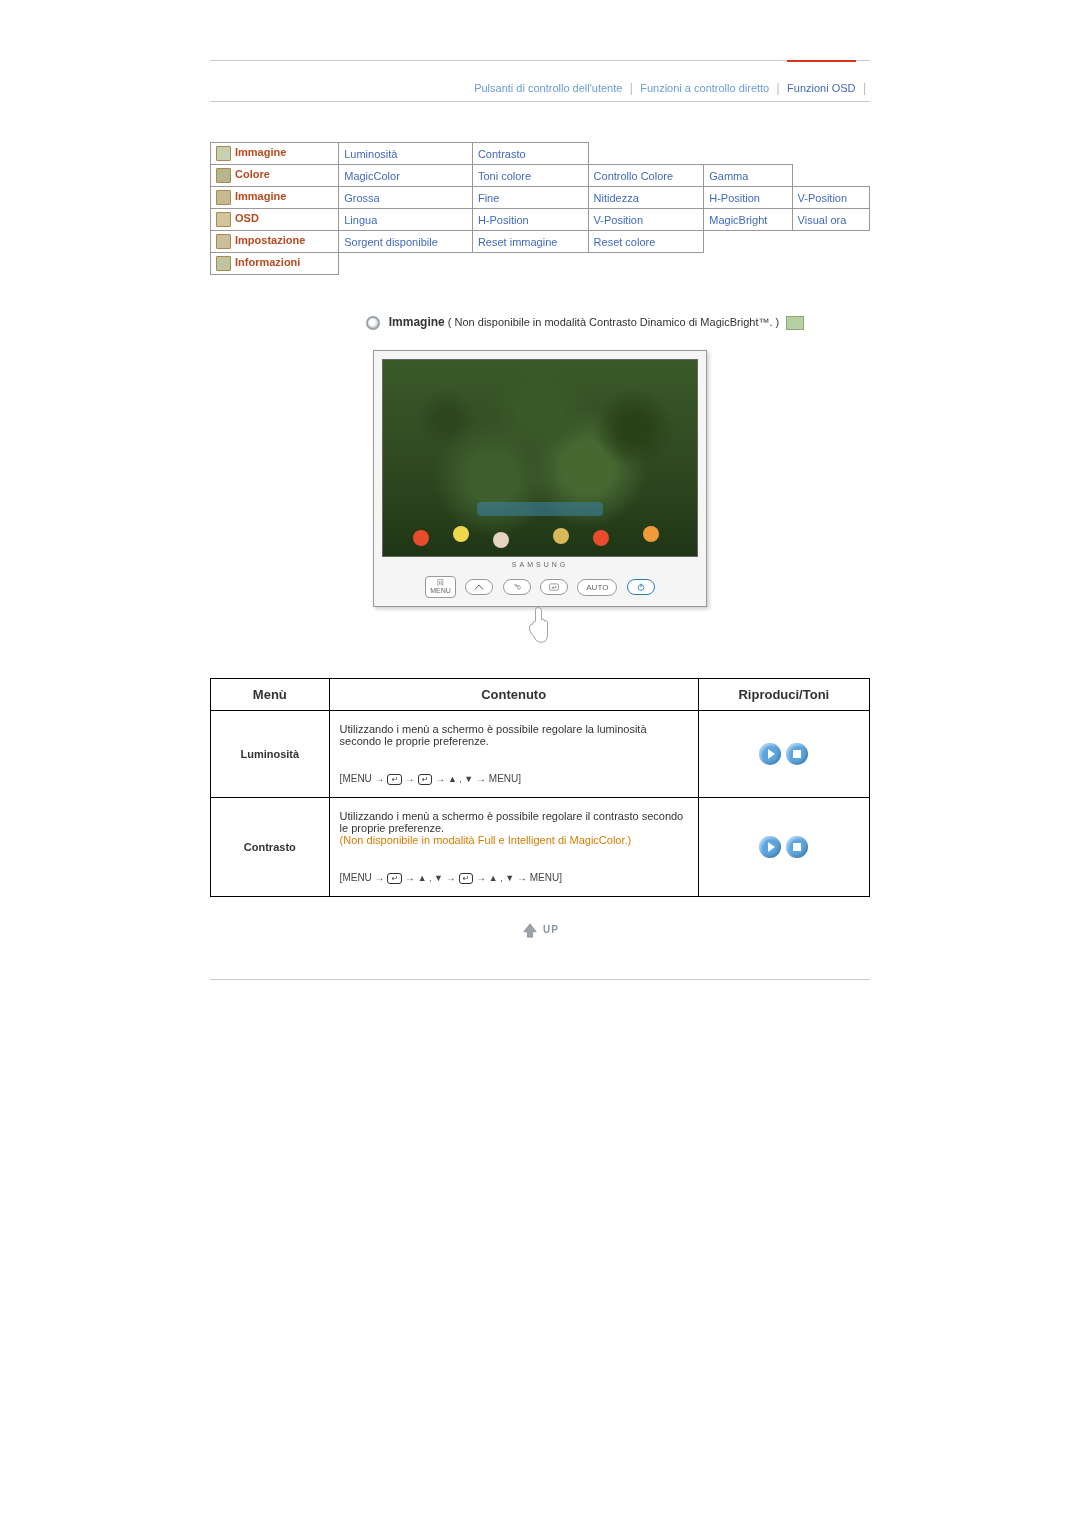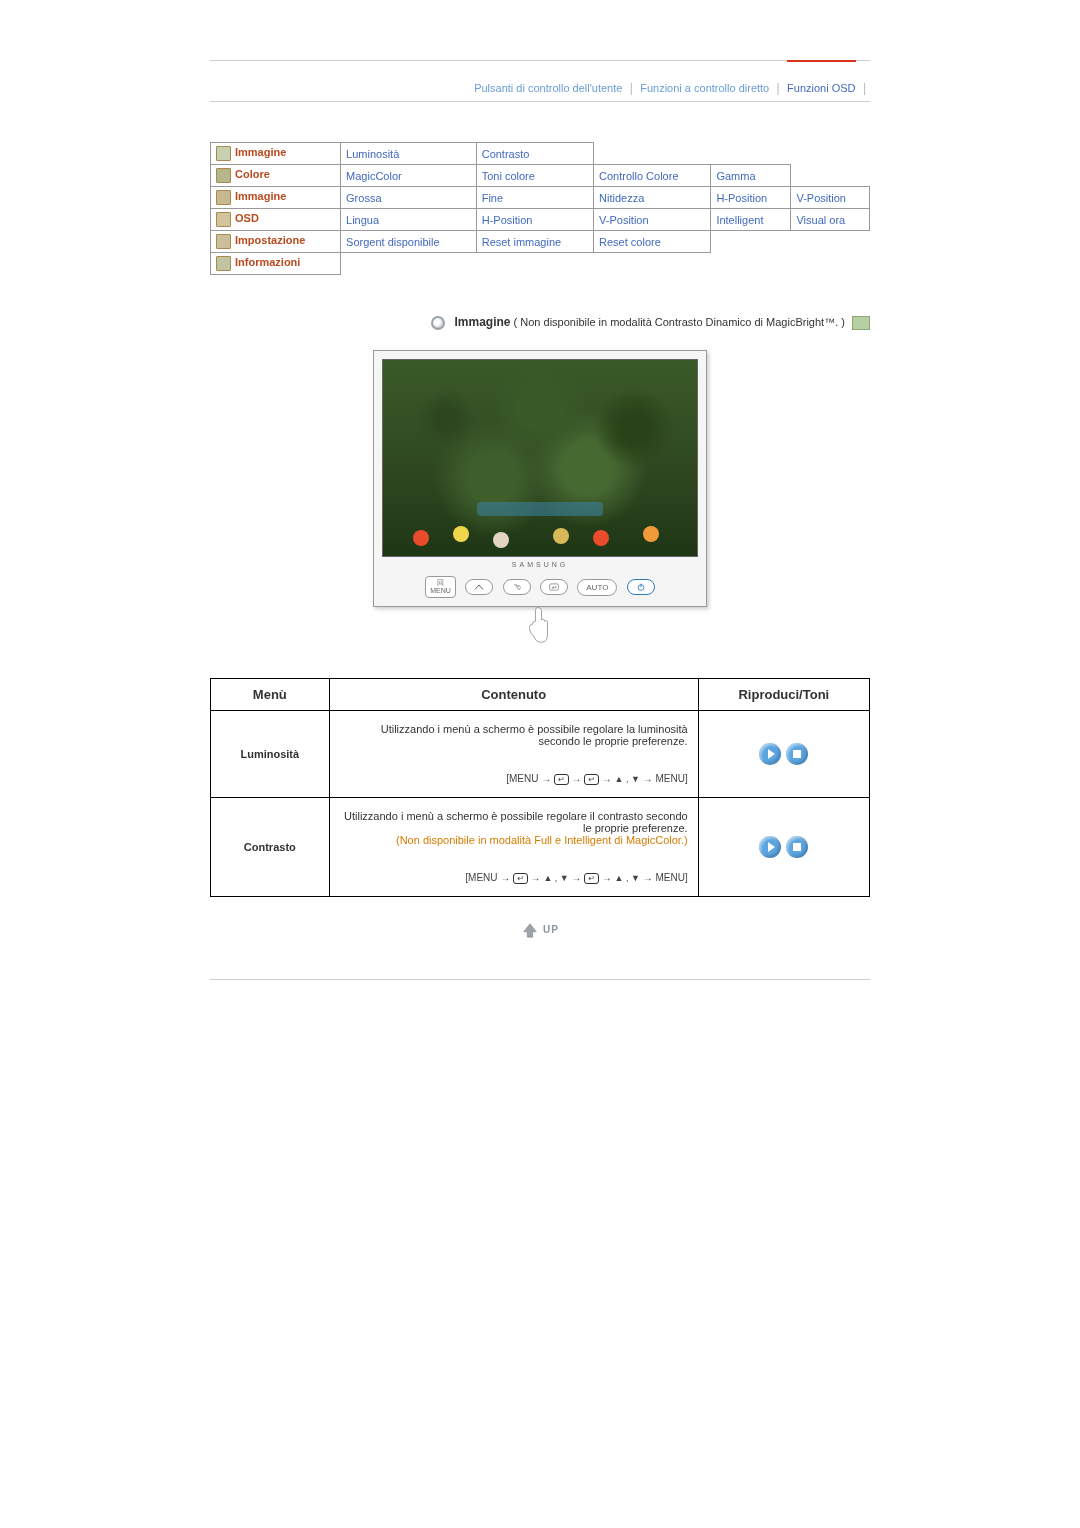--- a/index.html
+++ b/index.html
@@ -65,21 +65,21 @@
     border-radius: 1px;
   }
   .cat-icon.c1 { background: #c7d0b0; }
   .cat-icon.c2 { background: #b6b68c; }
   .cat-icon.c3 { background: #c7b88f; }
   .cat-icon.c4 { background: #d4c49d; }
   .cat-icon.c5 { background: #cbbf9b; }
   .cat-icon.c6 { background: #c0c4a0; }
   
   .section-title {
-    text-align: right;
+    text-align: center;
     margin: 0 0 20px 90px;
     font-size: 11px;
   }
   .section-title .bullet {
     display: inline-block;
     width: 10px;
     height: 10px;
     border: 2px solid #9aa2aa;
     border-radius: 50%;
     vertical-align: middle;
@@ -203,21 +203,21 @@
     font-weight: bold;
     background: #fff;
   }
   table.detail td {
     border: 1px solid #000;
     padding: 12px 10px;
     font-size: 11px;
     vertical-align: middle;
   }
   table.detail td.m { font-weight: bold; text-align: center; width: 18%; }
-  table.detail td.c { width: 56%; text-align: right; }
+  table.detail td.c { width: 56%; }
   table.detail td.r { text-align: center; width: 26%; }
   .nav-seq {
     margin-top: 26px;
     font-size: 10px;
     color: #444;
   }
   .enter-icon {
     display: inline-block;
     border: 1px solid #333;
     border-radius: 3px;
@@ -313,21 +313,21 @@
       <td>Fine</td>
       <td>Nitidezza</td>
       <td>H-Position</td>
       <td>V-Position</td>
     </tr>
     <tr>
       <td class="cat"><span class="cat-icon c4"></span><span>OSD</span></td>
       <td>Lingua</td>
       <td>H-Position</td>
       <td>V-Position</td>
-      <td>Intelligent</td>
+      <td>MagicBright</td>
       <td>Visual ora</td>
     </tr>
     <tr>
       <td class="cat"><span class="cat-icon c5"></span><span>Impostazione</span></td>
       <td>Sorgent disponibile</td>
       <td>Reset immagine</td>
       <td>Reset colore</td>
       <td style="border:0" colspan="2"></td>
     </tr>
     <tr>

